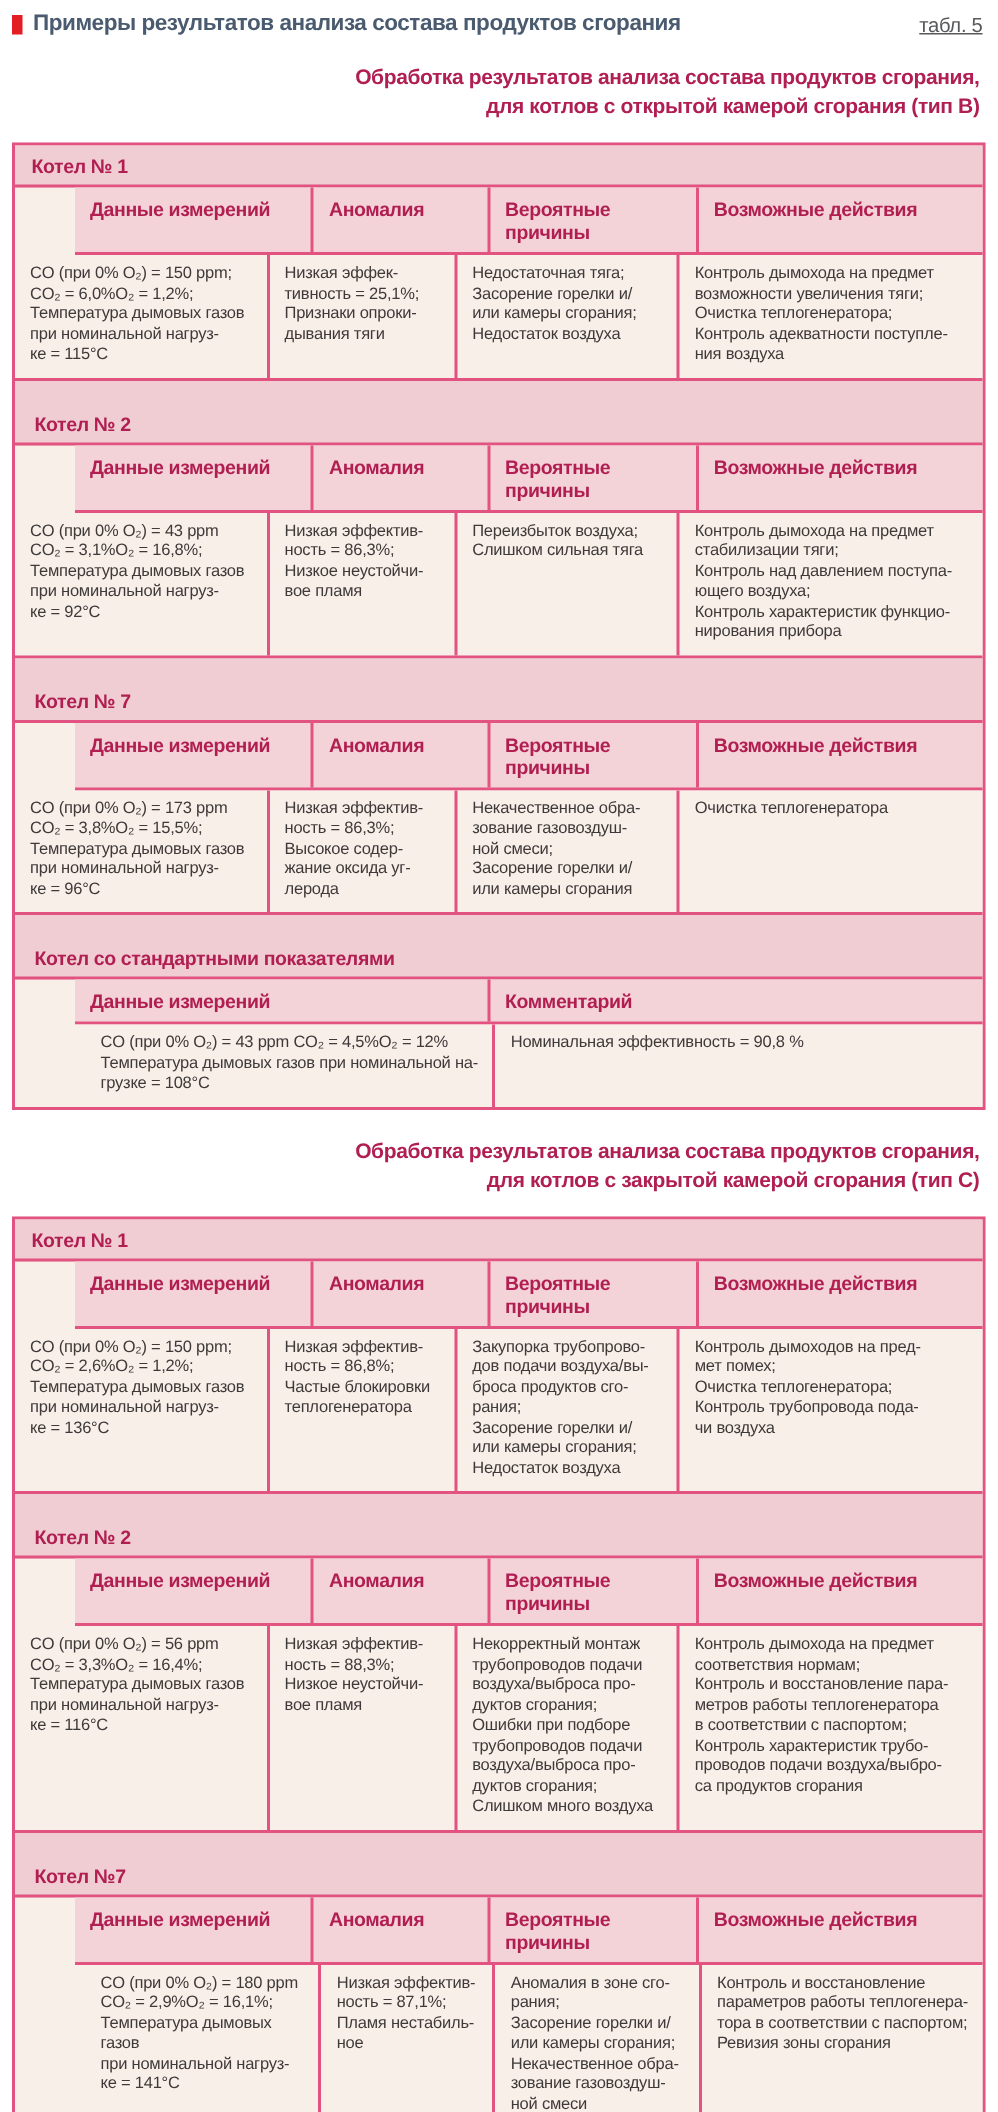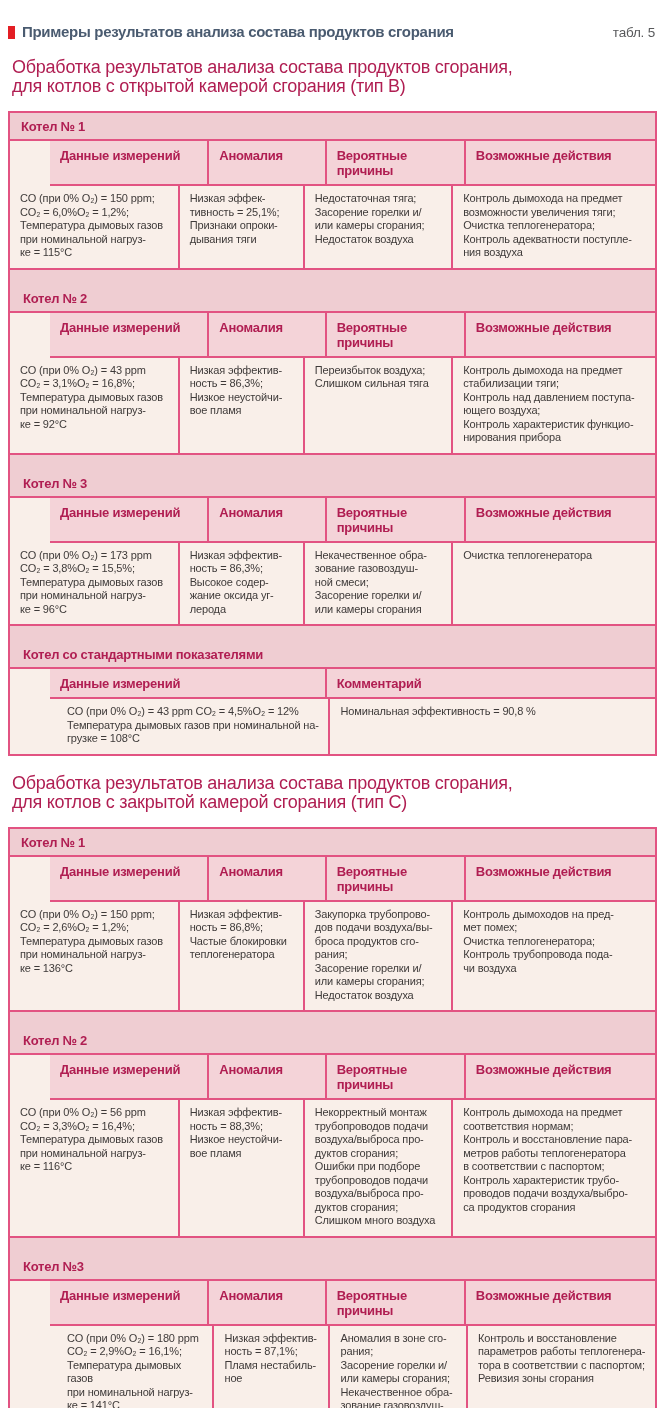--- a/index.html
+++ b/index.html
@@ -12,21 +12,20 @@
     width: 665px;
     background: #ffffff;
     box-sizing: border-box;
     padding: 5px 8px 6px 8px;
   }
   
   .page-header {
     display: flex;
     align-items: center;
     padding: 2px 2px 0 0;
-    margin-top: 16px;
   }
   .bullet {
     display: inline-block;
     width: 7px;
     height: 13px;
     margin: 2px 7px 0 0;
     background: var(--accent-red, #e31e24);
     flex: 0 0 auto;
   }
   .page-title {
@@ -35,30 +34,32 @@
     font-size: 15px;
     letter-spacing: -0.3px;
     line-height: 17px;
   }
   .table-ref {
     margin-left: auto;
     color: var(--ref-gray, #58595b);
     font-size: 13.5px;
     letter-spacing: -0.2px;
     padding-top: 1px;
+    text-decoration: underline;
   }
   
   .section-subtitle {
     margin: 18px 4px 15px 4px;
     color: var(--crimson, #b01e52);
-    font-weight: 400;
-    font-size: 18px;
+    font-weight: 700;
+    font-size: 14px;
     line-height: 19px;
     letter-spacing: -0.25px;
     white-space: pre-line;
+    text-align: right;
   }
   
   .tbl {
     border: 2px solid var(--border-pink, #e25382);
     background: var(--cell-cream, #f9efe9);
   }
   .boiler-title {
     background: var(--band-pink, #efcdd2);
     color: var(--crimson, #b01e52);
     font-weight: 700;
@@ -173,21 +174,21 @@
 Слишком сильная тяга</div>
               <div class="dcell">Контроль дымохода на предмет
 стабилизации тяги;
 Контроль над давлением поступа-
 ющего воздуха;
 Контроль характеристик функцио-
 нирования прибора</div>
             </div>
           </div>
           <div class="boiler-block">
-            <div class="boiler-title">Котел № 3</div>
+            <div class="boiler-title">Котел № 7</div>
             <div class="row header-row cols-4">
               <div class="hcell">Данные измерений</div>
               <div class="hcell">Аномалия</div>
               <div class="hcell">Вероятные причины</div>
               <div class="hcell">Возможные действия</div>
             </div>
             <div class="row data-row cols-4">
               <div class="dcell">CO (при 0% O₂) = 173 ppm
 CO₂ = 3,8%O₂ = 15,5%;
 Температура дымовых газов
@@ -289,21 +290,21 @@
 соответствия нормам;
 Контроль и восстановление пара-
 метров работы теплогенератора
 в соответствии с паспортом;
 Контроль характеристик трубо-
 проводов подачи воздуха/выбро-
 са продуктов сгорания</div>
             </div>
           </div>
           <div class="boiler-block">
-            <div class="boiler-title">Котел №3</div>
+            <div class="boiler-title">Котел №7</div>
             <div class="row header-row cols-4">
               <div class="hcell">Данные измерений</div>
               <div class="hcell">Аномалия</div>
               <div class="hcell">Вероятные причины</div>
               <div class="hcell">Возможные действия</div>
             </div>
             <div class="row data-row cols-4">
               <div class="dcell">CO (при 0% O₂) = 180 ppm
 CO₂ = 2,9%O₂ = 16,1%;
 Температура дымовых газов

